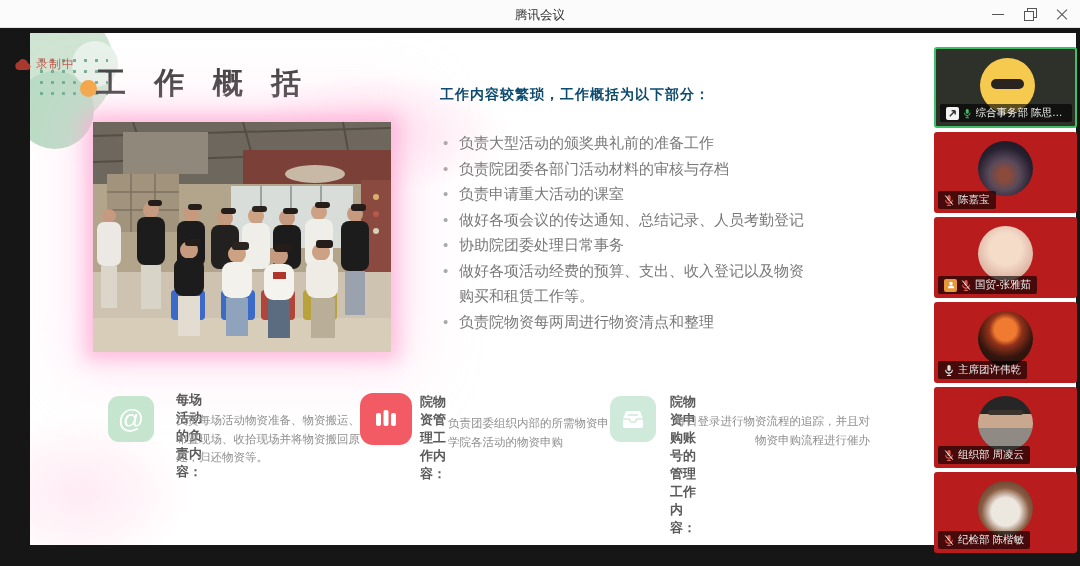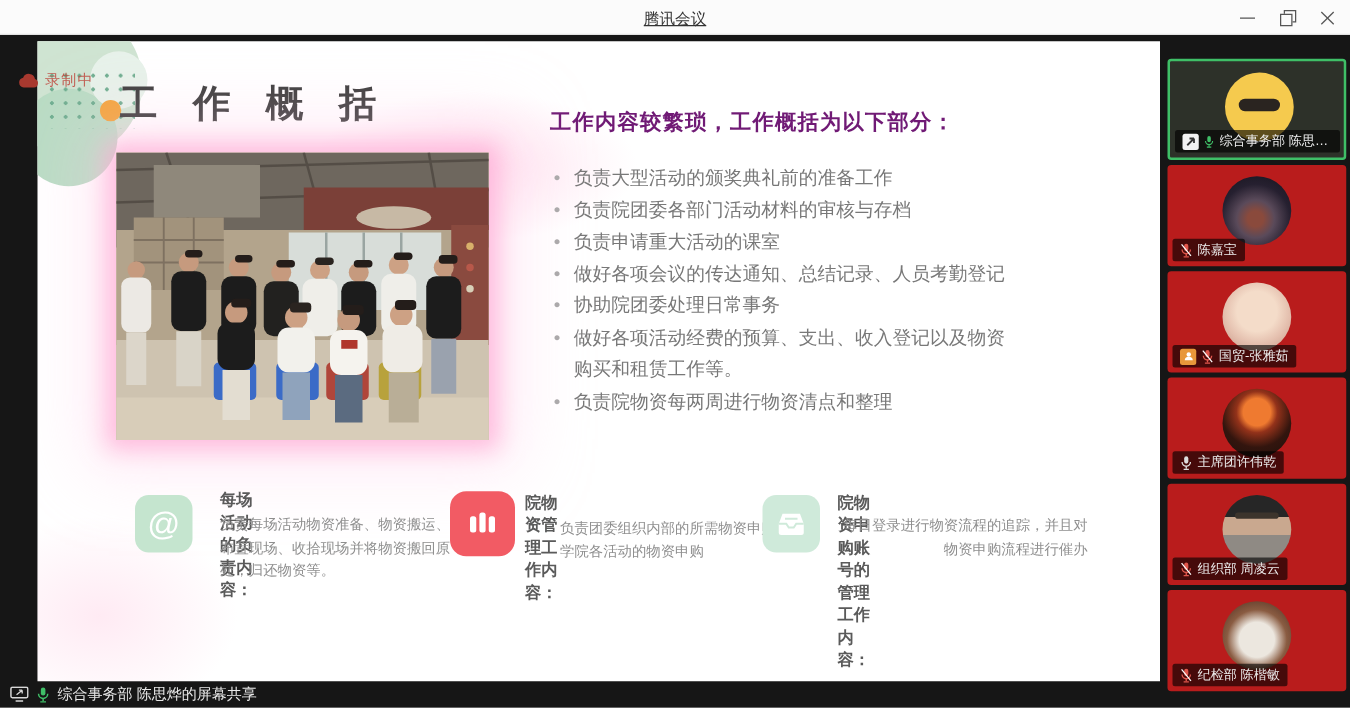--- a/index.html
+++ b/index.html
@@ -1,44 +1,44 @@
 <!DOCTYPE html>
 <html><head>
 <meta charset="utf-8">
 <style>
   * { margin:0; padding:0; box-sizing:border-box; }
   body { background:#000; font-family:"Liberation Sans", sans-serif; }
   .app { position:relative; width:1080px; height:566px; background:#161616; overflow:hidden; }
 
   
   .titlebar { position:absolute; top:0; left:0; width:1080px; height:28px; background:#fbfbfb; border-bottom:1px solid #e2e2e2; }
-  .titlebar .wtitle { position:absolute; left:0; right:0; top:7px; text-align:center; font-size:12.5px; color:#333;text-decoration:underline; }
+  .titlebar .wtitle { position:absolute; left:0; right:0; top:7px; text-align:center; font-size:12.5px; color:#333; }
   .win-controls { position:absolute; right:12px; top:0; height:28px; display:flex; align-items:center; gap:20px; }
   .win-btn { width:12px; height:12px; position:relative; cursor:pointer; }
   .win-btn.min::after { content:""; position:absolute; left:0; right:0; top:6px; border-top:1.5px solid #555; }
   .win-btn.max::after { content:""; position:absolute; left:0; top:3px; width:8px; height:8px; border:1.2px solid #555; background:#fbfbfb; }
   .win-btn.max::before { content:""; position:absolute; left:3px; top:0; width:8px; height:8px; border:1.2px solid #555; }
   .win-btn.close::before, .win-btn.close::after { content:""; position:absolute; left:-1px; top:5.5px; width:14px; border-top:1.5px solid #555; }
   .win-btn.close::before { transform:rotate(45deg); }
   .win-btn.close::after { transform:rotate(-45deg); }
 
   
-  .slide { position:absolute; left:30px; top:33px; width:898px; height:512px; background:#ffffff; overflow:hidden; }
+  .slide { position:absolute; left:30px; top:33px; width:1046px; height:512px; background:#ffffff; overflow:hidden; }
   .blob1 { position:absolute; left:-28px; top:-26px; width:112px; height:118px; border-radius:50%; background:#cfe4d2; }
   .blob2 { position:absolute; left:-14px; top:38px; width:78px; height:78px; border-radius:50%; background:#b9dcc4; }
   .blob3 { position:absolute; left:42px; top:8px; width:46px; height:46px; border-radius:50%; background:#e7f2ea; }
   .dots { position:absolute; left:6px; top:22px; width:72px; height:48px;
           background-image:radial-gradient(#6fae90 1.4px, transparent 1.6px); background-size:11px 11px; }
   .orange-dot { position:absolute; left:50px; top:47px; width:17px; height:17px; border-radius:50%; background:#f2a43c; }
   .pink-wash-a { position:absolute; left:220px; top:40px; width:260px; height:120px; border-radius:50%;
                  background:radial-gradient(closest-side, rgba(255,205,228,.55), rgba(255,205,228,0)); }
   .pink-wash-b { position:absolute; left:-60px; top:380px; width:220px; height:160px; border-radius:50%;
                  background:radial-gradient(closest-side, rgba(255,214,232,.5), rgba(255,214,232,0)); }
   .slide-title { position:absolute; left:66px; top:30px; font-size:30px; font-weight:700; color:#3d3d3d; letter-spacing:10px; }
-  .headline { position:absolute; left:410px; top:53px; font-size:17px; font-weight:700; color:#701a75; letter-spacing:1px; }
+  .headline { position:absolute; left:410px; top:53px; font-size:14px; font-weight:700; color:#0c4a6e; letter-spacing:1px; }
 
   .bullets { position:absolute; left:413px; top:97px; width:372px; list-style:none; }
   .bullets li { display:flex; font-size:15px; line-height:25.5px; color:#787878; }
   .bullets li .dot { width:16px; flex:0 0 16px; color:#a8a8a8; }
   .bullets li .btxt { width:352px; }
 
   .photo-wrap { position:absolute; left:63px; top:89px; width:298px; height:230px;
                 box-shadow:0 0 18px 8px rgba(255,170,212,.75), 0 0 55px 26px rgba(255,205,232,.35); background:#cdbfa8; }
   .photo-wrap svg { display:block; }
 
@@ -360,28 +360,14 @@
         <rect x="8" y="1" width="8" height="14" rx="4" fill="#e0564c"></rect>
         <path d="M4 12 a8 8 0 0 0 16 0" fill="none" stroke="#e0564c" stroke-width="2.6"></path>
         <line x1="12" y1="20" x2="12" y2="25" stroke="#e0564c" stroke-width="2.6"></line>
         <line x1="7" y1="26" x2="17" y2="26" stroke="#e0564c" stroke-width="2.6"></line>
         <line x1="3" y1="2" x2="21" y2="24" stroke="#fff" stroke-width="2.4"></line>
       </svg>
       <span class="name">纪检部 陈楷敏</span>
     </div>
   </div>
 
-  <div class="statusbar">
-    <svg width="15" height="13" viewBox="0 0 20 17">
-      <rect x="1" y="1" width="18" height="11" rx="1.5" fill="none" stroke="#d8d8d8" stroke-width="1.6"></rect>
-      <path d="M7 9 L13 4 M13 4 h-3.5 M13 4 v3.5" stroke="#d8d8d8" stroke-width="1.4" fill="none"></path>
-      <line x1="6" y1="15.5" x2="14" y2="15.5" stroke="#d8d8d8" stroke-width="1.6"></line>
-    </svg>
-    <svg width="11" height="14" viewBox="0 0 24 28">
-      <rect x="8" y="1" width="8" height="14" rx="4" fill="#3fbf67"></rect>
-      <path d="M4 12 a8 8 0 0 0 16 0" fill="none" stroke="#3fbf67" stroke-width="2.6"></path>
-      <line x1="12" y1="20" x2="12" y2="25" stroke="#3fbf67" stroke-width="2.6"></line>
-      <line x1="7" y1="26" x2="17" y2="26" stroke="#3fbf67" stroke-width="2.6"></line>
-    </svg>
-    <span class="stext">综合事务部 陈思烨的屏幕共享</span>
-  </div>
 
 </div>
 
 </body></html>

